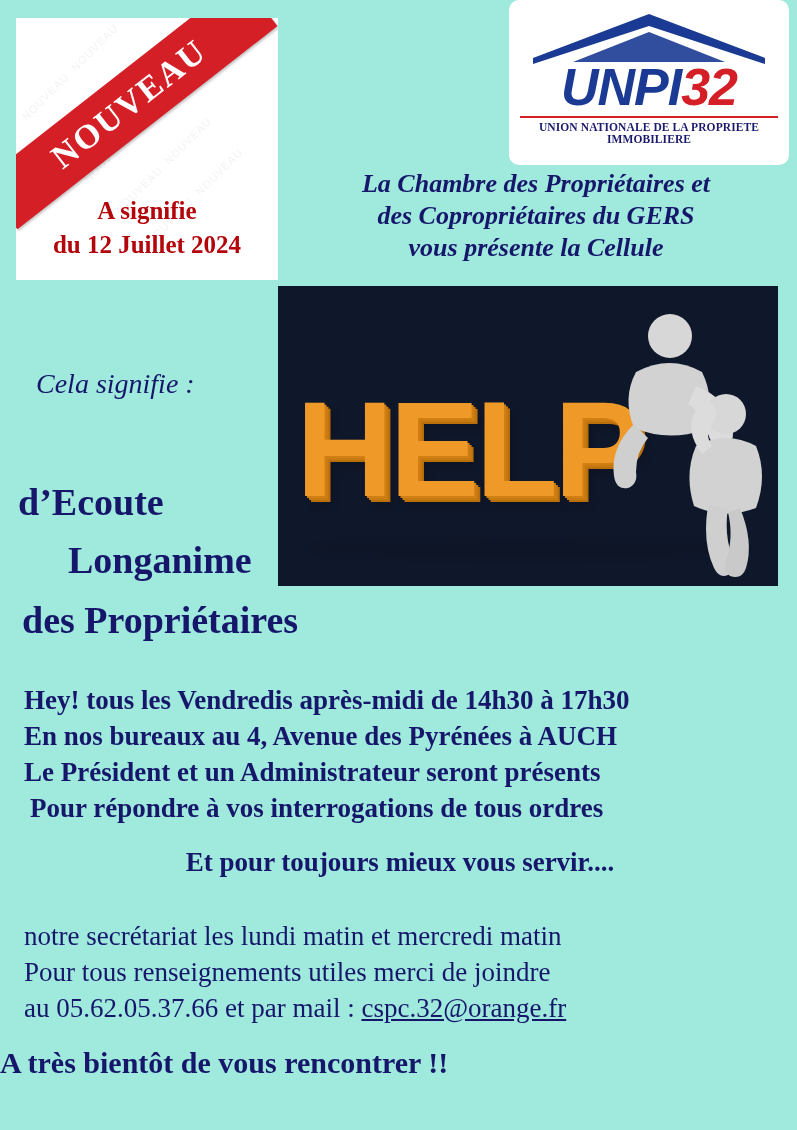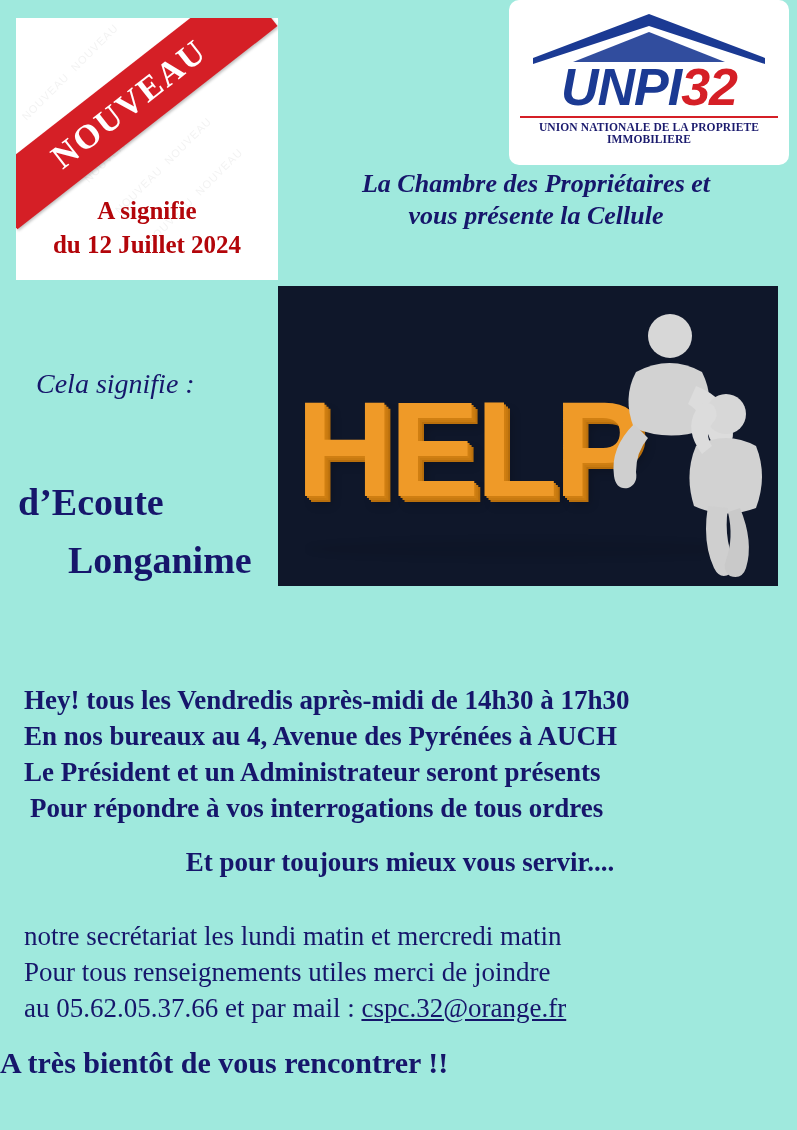--- a/index.html
+++ b/index.html
@@ -287,20 +287,21 @@
     </div>
     <div class="logo-word">
       <span class="unpi">UNPI</span><span class="num">32</span>
     </div>
     <div class="logo-rule"></div>
     <div class="logo-sub">UNION NATIONALE DE LA PROPRIETE IMMOBILIERE</div>
   </div>
 
   <div class="heading">
     <div>La Chambre des Propriétaires et</div>
+    <div>des Copropriétaires du GERS</div>
     <div>vous présente la Cellule</div>
   </div>
 
   <div class="help-image">
     <div class="fig-shadow"></div>
     <div class="help-text">HELP</div>
 
     <svg width="220" height="300" style="position:absolute; right:-6px; top:8px;">
 
       <ellipse cx="106" cy="42" rx="22" ry="22" fill="#d7d7d7"></ellipse>
@@ -312,20 +313,21 @@
       <path d="M132 152 q30 -16 60 0 q12 30 0 62 q-32 12 -62 -2 q-10 -32 2 -60 z" fill="#d2d2d2"></path>
       <path d="M138 160 q-18 -24 -6 -44 q8 -12 18 -4 q6 10 -2 18 q-8 10 0 22 z" fill="#dcdcdc"></path>
       <path d="M144 212 q-6 36 6 62 q6 12 16 6 q8 -8 2 -18 q-8 -22 -4 -48 z" fill="#cfcfcf"></path>
       <path d="M176 214 q14 34 6 60 q-4 12 -16 8 q-8 -6 -4 -16 q8 -22 2 -48 z" fill="#c9c9c9"></path>
     </svg>
   </div>
 
   <div class="means-label">Cela signifie :</div>
   <div class="means-2">d’Ecoute</div>
   <div class="means-3">Longanime</div>
+  <div class="means-4">des Propriétaires</div>
 
   <div class="body-block">
     <div class="body-line">Hey! tous les Vendredis après-midi de 14h30 à 17h30</div>
     <div class="body-line">En nos bureaux au 4, Avenue des Pyrénées à AUCH</div>
     <div class="body-line">Le Président et un Administrateur seront présents</div>
     <div class="body-line indent1">Pour répondre à vos interrogations de tous ordres</div>
     <div class="gap"></div>
     <div class="body-line center">Et pour toujours mieux vous servir....</div>
   </div>
 

